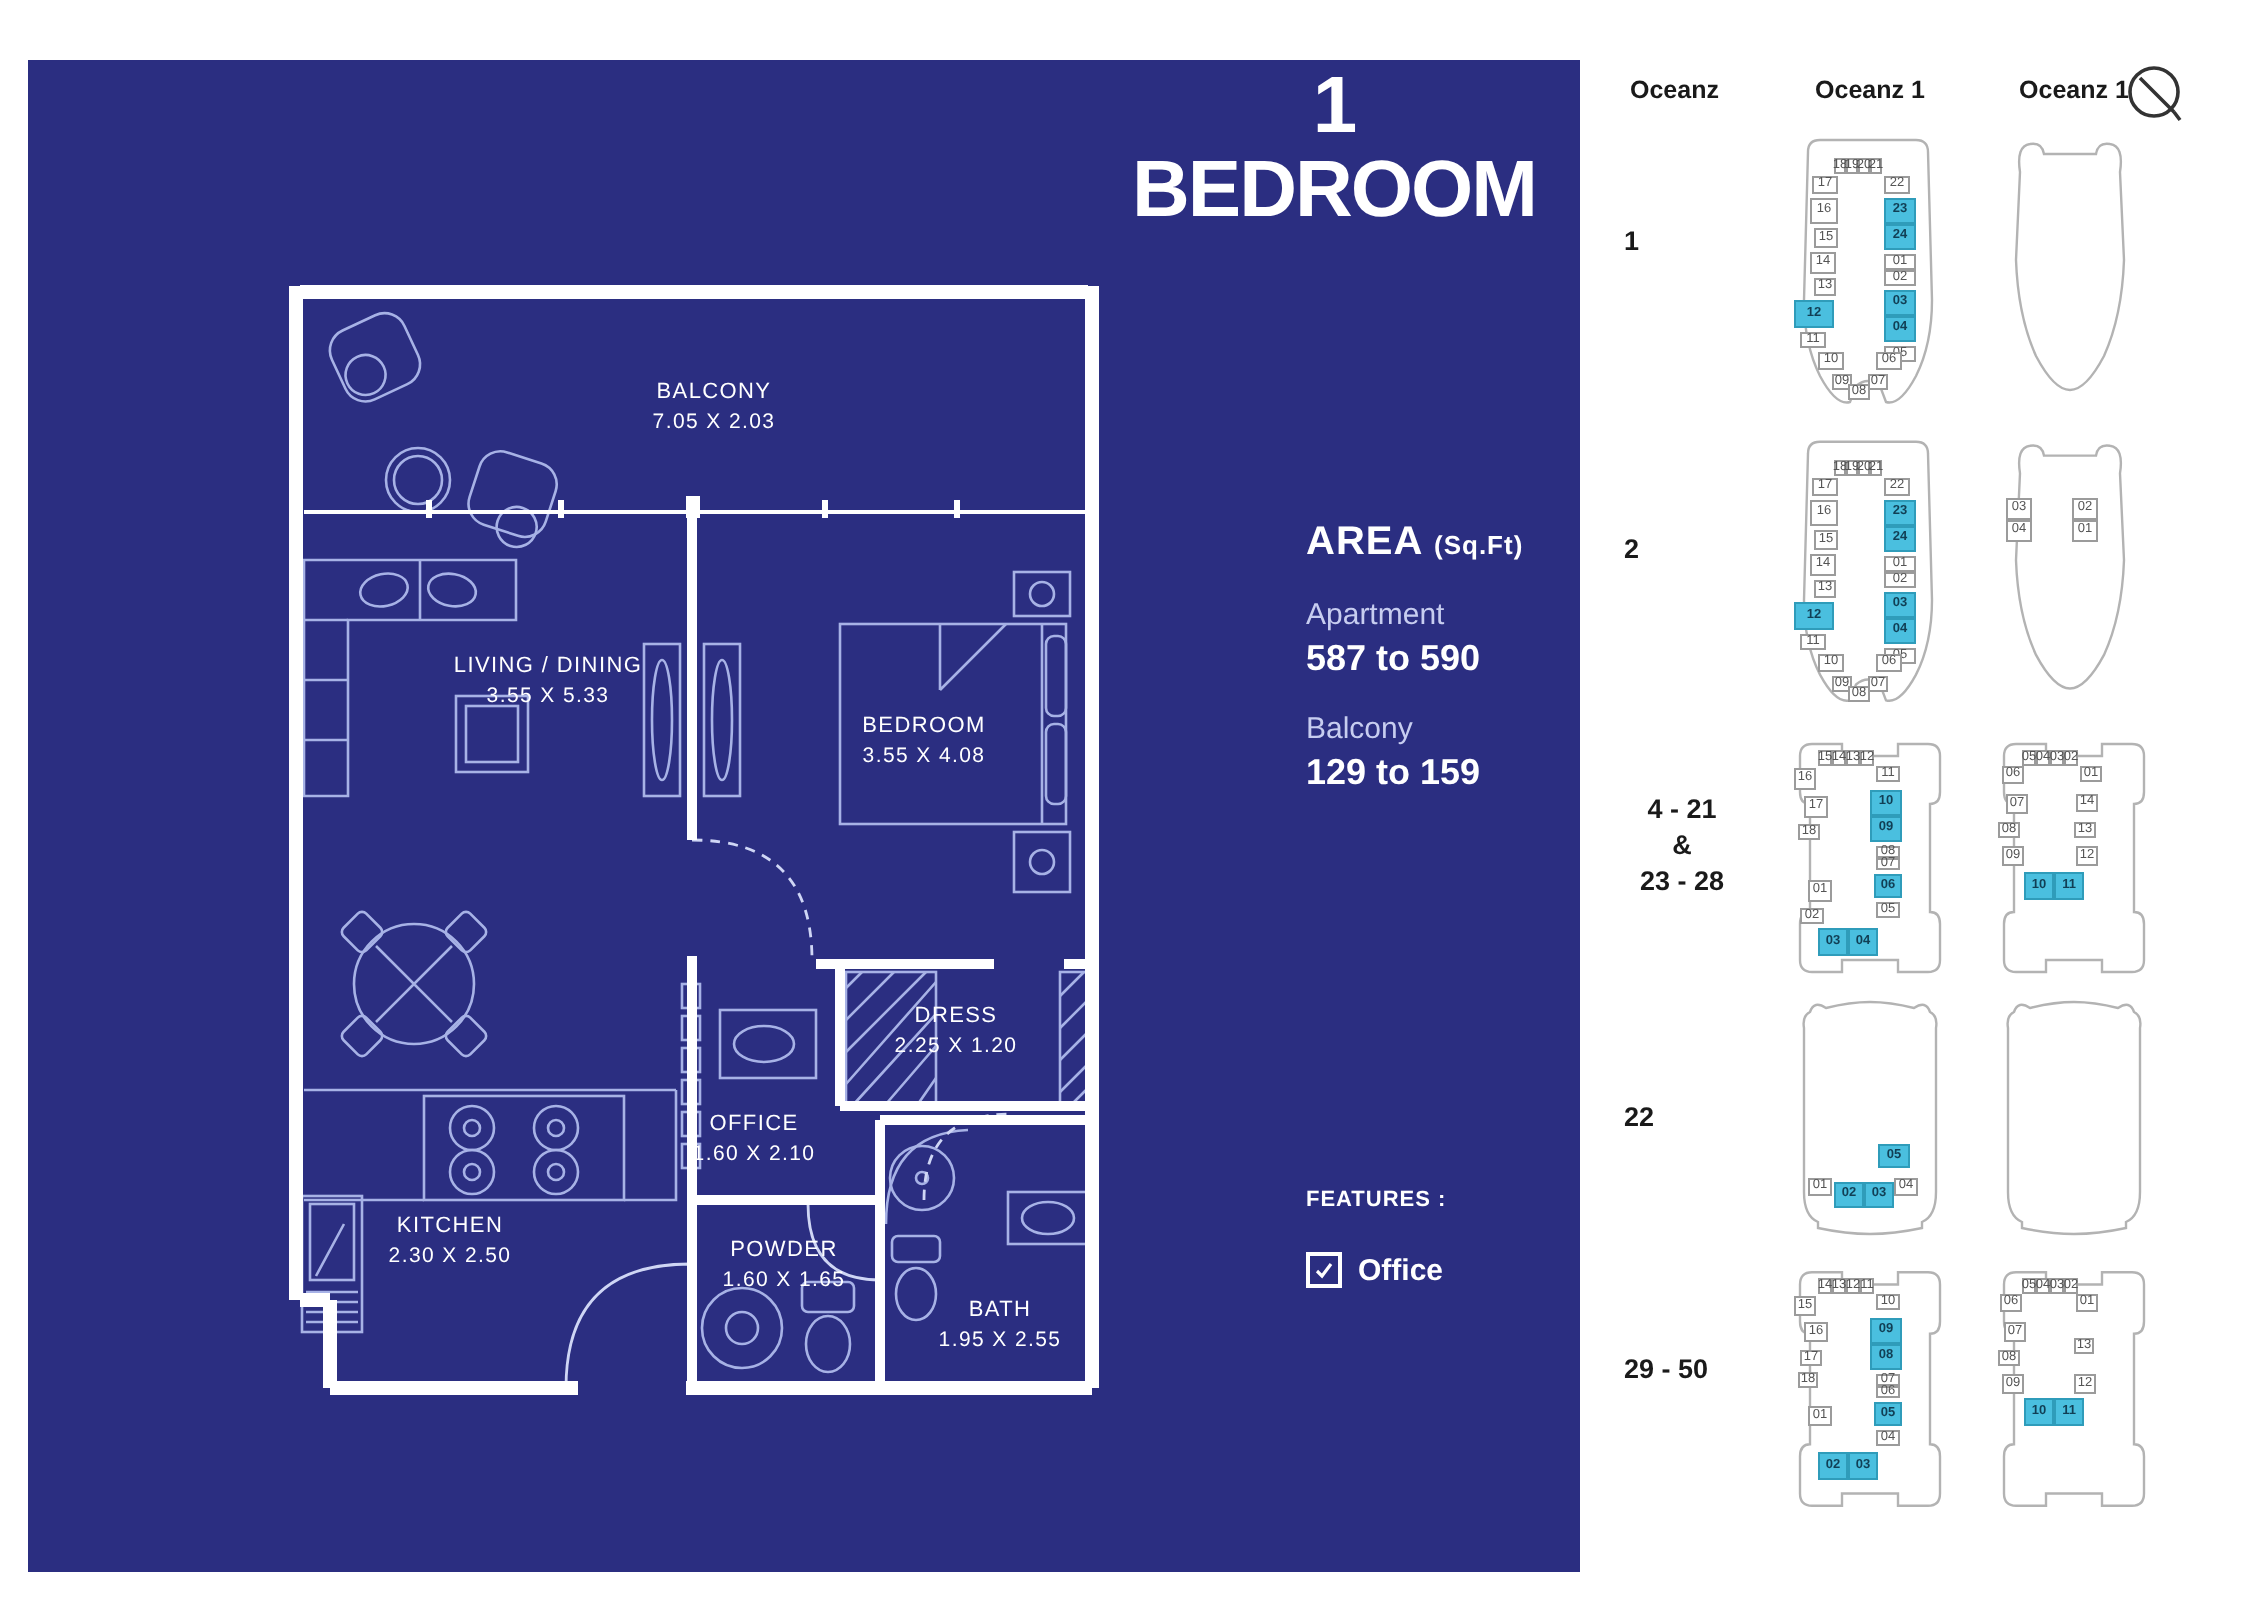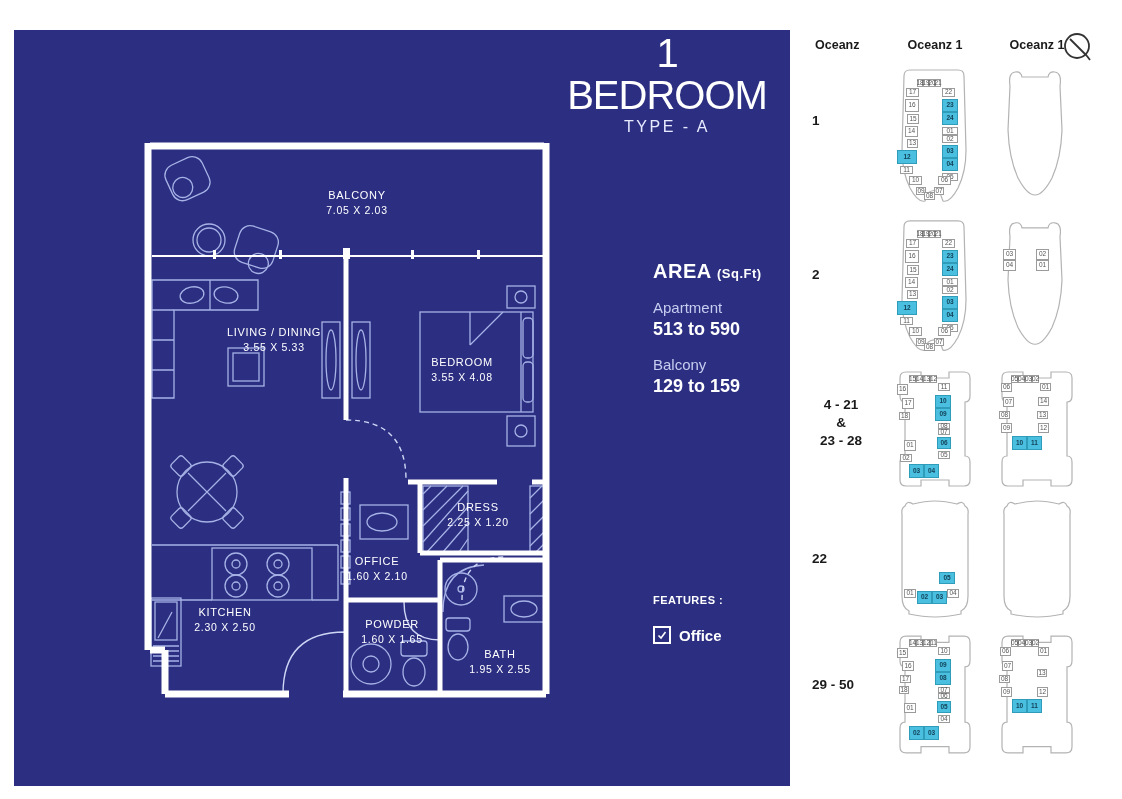--- a/index.html
+++ b/index.html
@@ -2,21 +2,21 @@
 <html><head>
 <meta charset="utf-8">
 <style>
   html,body{margin:0;padding:0;background:#e8e8e8;}
   .stage{position:relative;width:1122px;height:799px;background:#ffffff;
          font-family:"Liberation Sans",sans-serif;overflow:hidden;}
   .bluepanel{position:absolute;left:14px;top:30px;width:776px;height:756px;background:#2b2e81;}
   .plan-svg{position:absolute;left:0;top:0;pointer-events:none;}
   
   .titleblock{position:absolute;left:558px;top:32px;width:218px;text-align:center;color:#fff;}
-  .titleblock .main{font-size:40px;font-weight:normal;letter-spacing:-1px;line-height:1.05;}
+  .titleblock .main{font-size:40px;font-weight:bold;letter-spacing:-1px;line-height:1.05;}
   .titleblock .sub{font-size:16px;letter-spacing:2.5px;margin-top:2px;color:#e8ebff;}
   
   .areablock{position:absolute;left:653px;top:260px;width:130px;color:#fff;}
   .areablock .hd{font-size:20px;font-weight:bold;letter-spacing:.5px;}
   .areablock .hd .unit{font-size:13px;font-weight:bold;}
   .areaitem{margin-top:16px;}
   .areaitem .lb{font-size:15px;color:#c7cdf0;margin-bottom:3px;}
   .areaitem .vl{font-size:18px;font-weight:bold;color:#fff;}
   
   .featblock{position:absolute;left:653px;top:594px;color:#fff;}
@@ -172,29 +172,28 @@
       <text x="225" y="631" font-size="10.5">2.30 X 2.50</text>
       <text x="392" y="628" font-size="11">POWDER</text>
       <text x="392" y="643" font-size="10.5">1.60 X 1.65</text>
       <text x="500" y="658" font-size="11">BATH</text>
       <text x="500" y="673" font-size="10.5">1.95 X 2.55</text>
     </g>
   </svg>
 
   <div class="titleblock">
     <div class="main">1 BEDROOM</div>
-    <div class="sub">TYPE - A</div>
   </div>
 
   <div class="areablock">
     <div class="hd"><span>AREA</span>
       <span class="unit">(Sq.Ft)</span></div>
     <div class="areaitem">
       <div class="lb">Apartment</div>
-      <div class="vl">513 to 590</div>
+      <div class="vl">587 to 590</div>
     </div>
     <div class="areaitem">
       <div class="lb">Balcony</div>
       <div class="vl">129 to 159</div>
     </div>
   </div>
 
   <div class="featblock">
     <div class="hd">FEATURES :</div>
     <div class="featitem">

